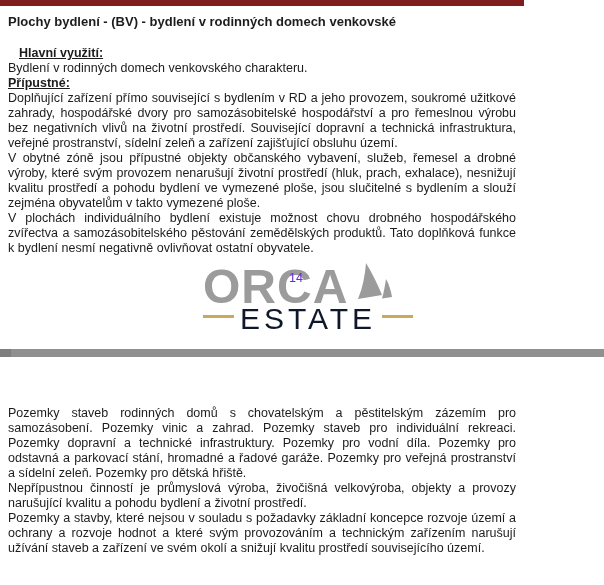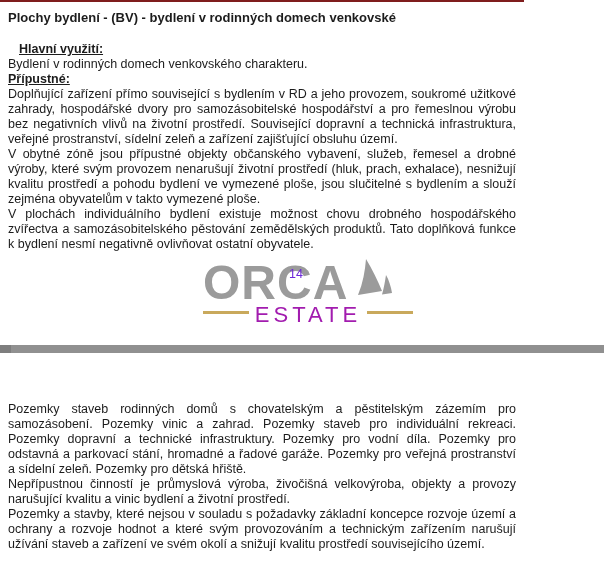--- a/index.html
+++ b/index.html
@@ -8,21 +8,21 @@
     font-family: "Liberation Sans", "DejaVu Sans", sans-serif;
     background: #ffffff;
     color: #1c1c1c;
     overflow: hidden;
   }
   .page {
     position: relative;
     width: 524px;
     height: 585px;
     background: #ffffff;
-    border-top: 2px solid #7f1d1d;
+    border-top: 6px solid #7f1d1d;
   }
   .text-col {
     position: absolute;
     left: 8px;
     right: 8px;
     font-size: 12.5px;
     line-height: 15px;
   }
   .top-col { top: 8px; }
   .bottom-col { top: 400px; }
@@ -69,24 +69,24 @@
     align-items: flex-start;
     margin-top: -1px;
   }
   .wm-line {
     width: 48px;
     height: 3px;
     background: #c9a95c;
     margin-top: 7px;
   }
   .wm-estate {
-    font-size: 22px;
+    font-size: 30px;
     letter-spacing: 4px;
     line-height: 22px;
-    color: #a21caf;
+    color: #0f172a;
     padding: 0 6px;
     white-space: nowrap;
   }
   .page-number {
     position: absolute;
     left: 289px;
     top: 265px;
     font-size: 12.5px;
     color: #6d28d9;
     z-index: 5;
@@ -148,17 +148,17 @@
     </div>
   </div>
 
   <div class="page-number">14</div>
 
   <div class="divider-bar"></div>
 
   <div class="text-col bottom-col">
     <p class="body-par">Pozemky staveb rodinných domů s chovatelským a pěstitelským zázemím pro samozásobení. Pozemky vinic a zahrad. Pozemky staveb pro individuální rekreaci. Pozemky dopravní a technické infrastruktury. Pozemky pro vodní díla. Pozemky pro odstavná a parkovací stání, hromadné a řadové garáže. Pozemky pro veřejná prostranství a sídelní zeleň. Pozemky pro dětská hřiště.</p>
 
-    <p class="body-par">Nepřípustnou činností je průmyslová výroba, živočišná velkovýroba, objekty a provozy narušující kvalitu a vinic bydlení a životní prostředí.</p>
+    <p class="body-par">Nepřípustnou činností je průmyslová výroba, živočišná velkovýroba, objekty a provozy narušující kvalitu a pohodu bydlení a životní prostředí.</p>
     <p class="body-par">Pozemky a stavby, které nejsou v souladu s požadavky základní koncepce rozvoje území a ochrany a rozvoje hodnot a které svým provozováním a technickým zařízením narušují užívání staveb a zařízení ve svém okolí a snižují kvalitu prostředí souvisejícího území.</p>
   </div>
 
 </div>
 
 </body></html>

